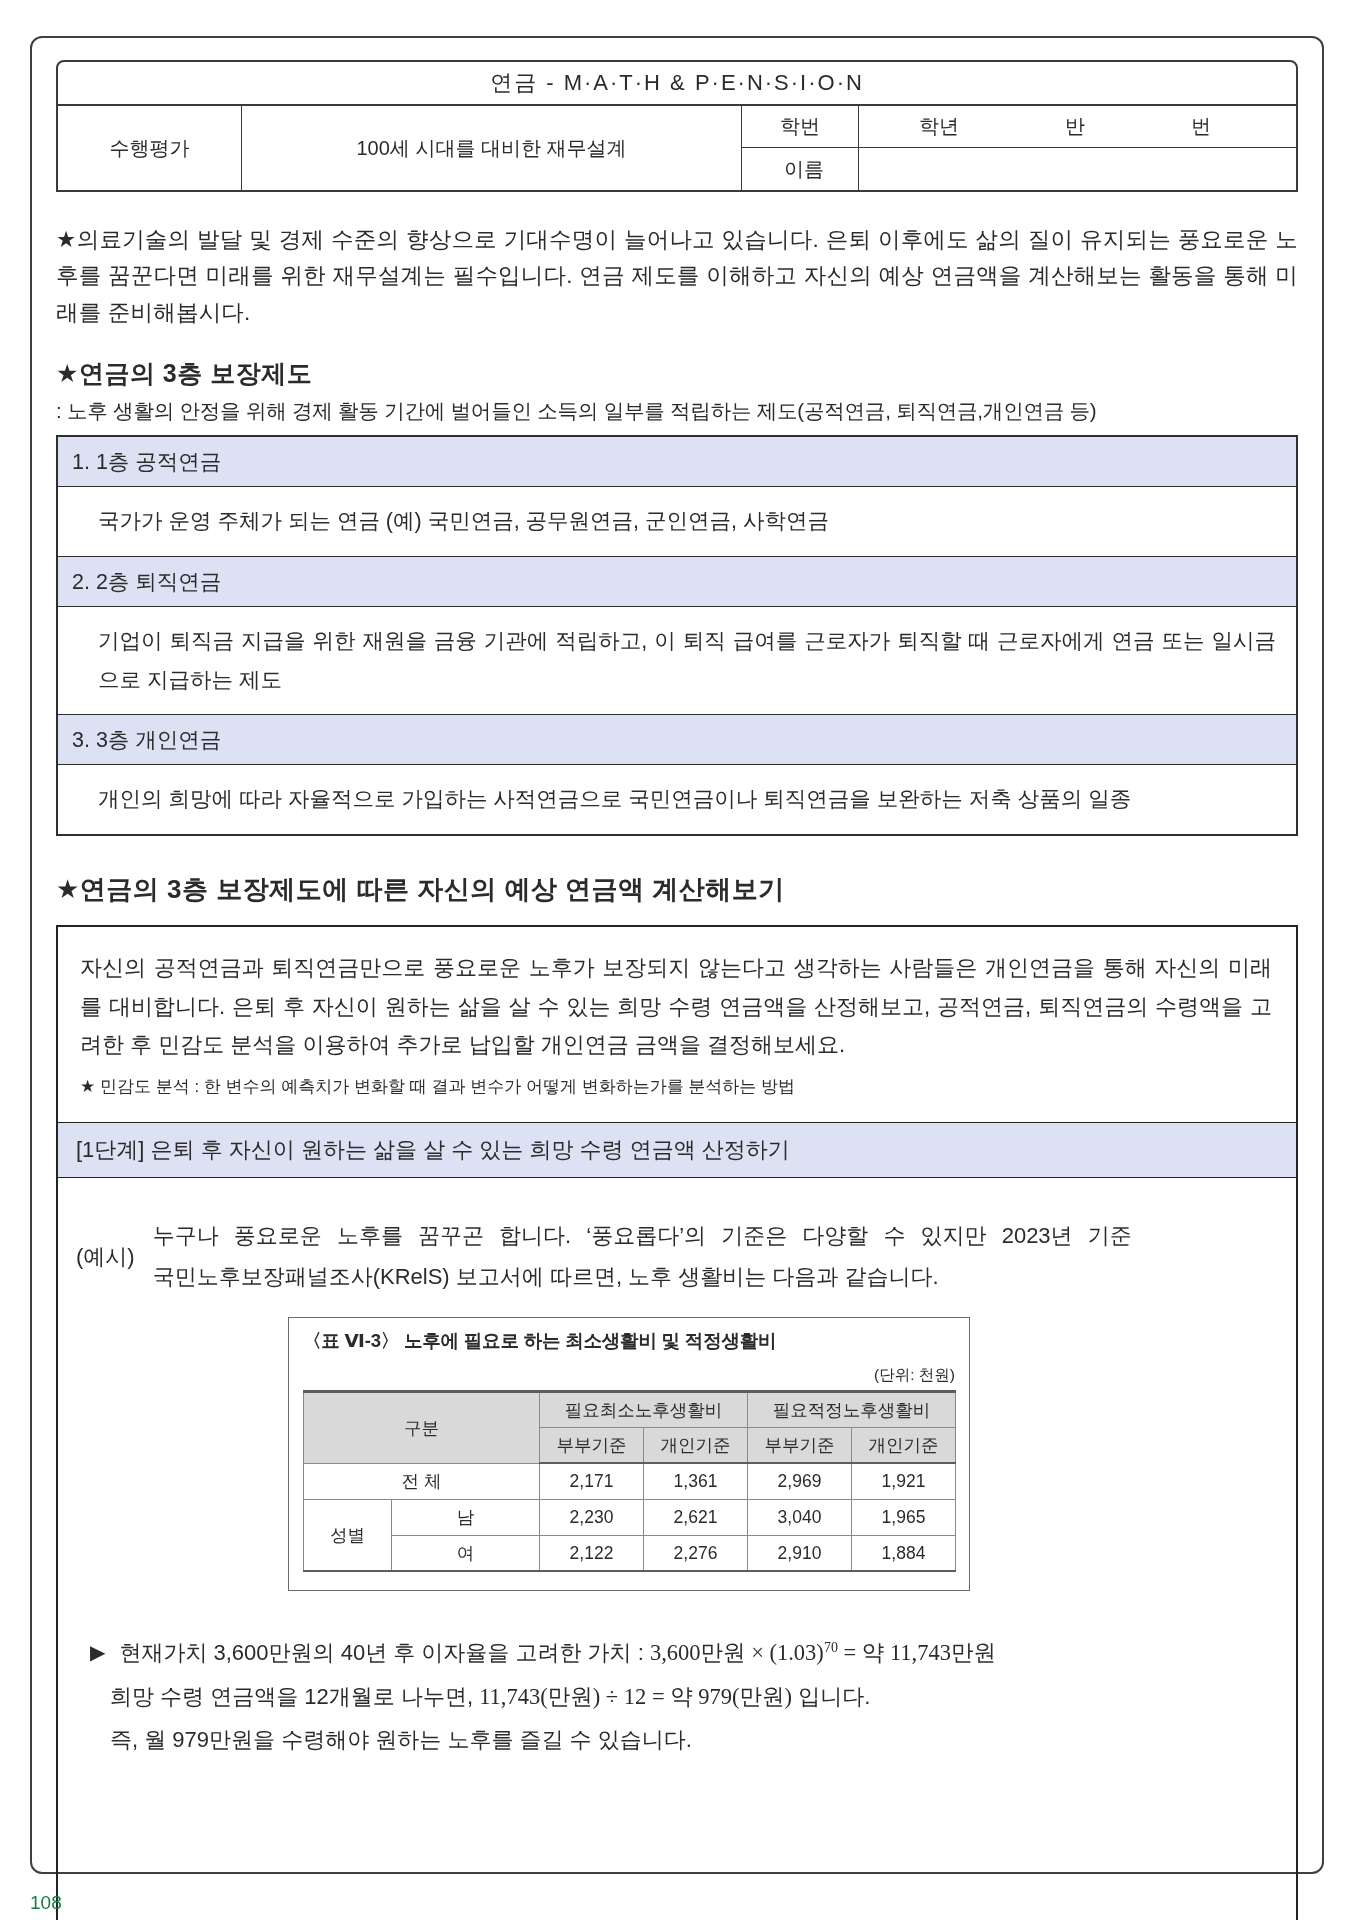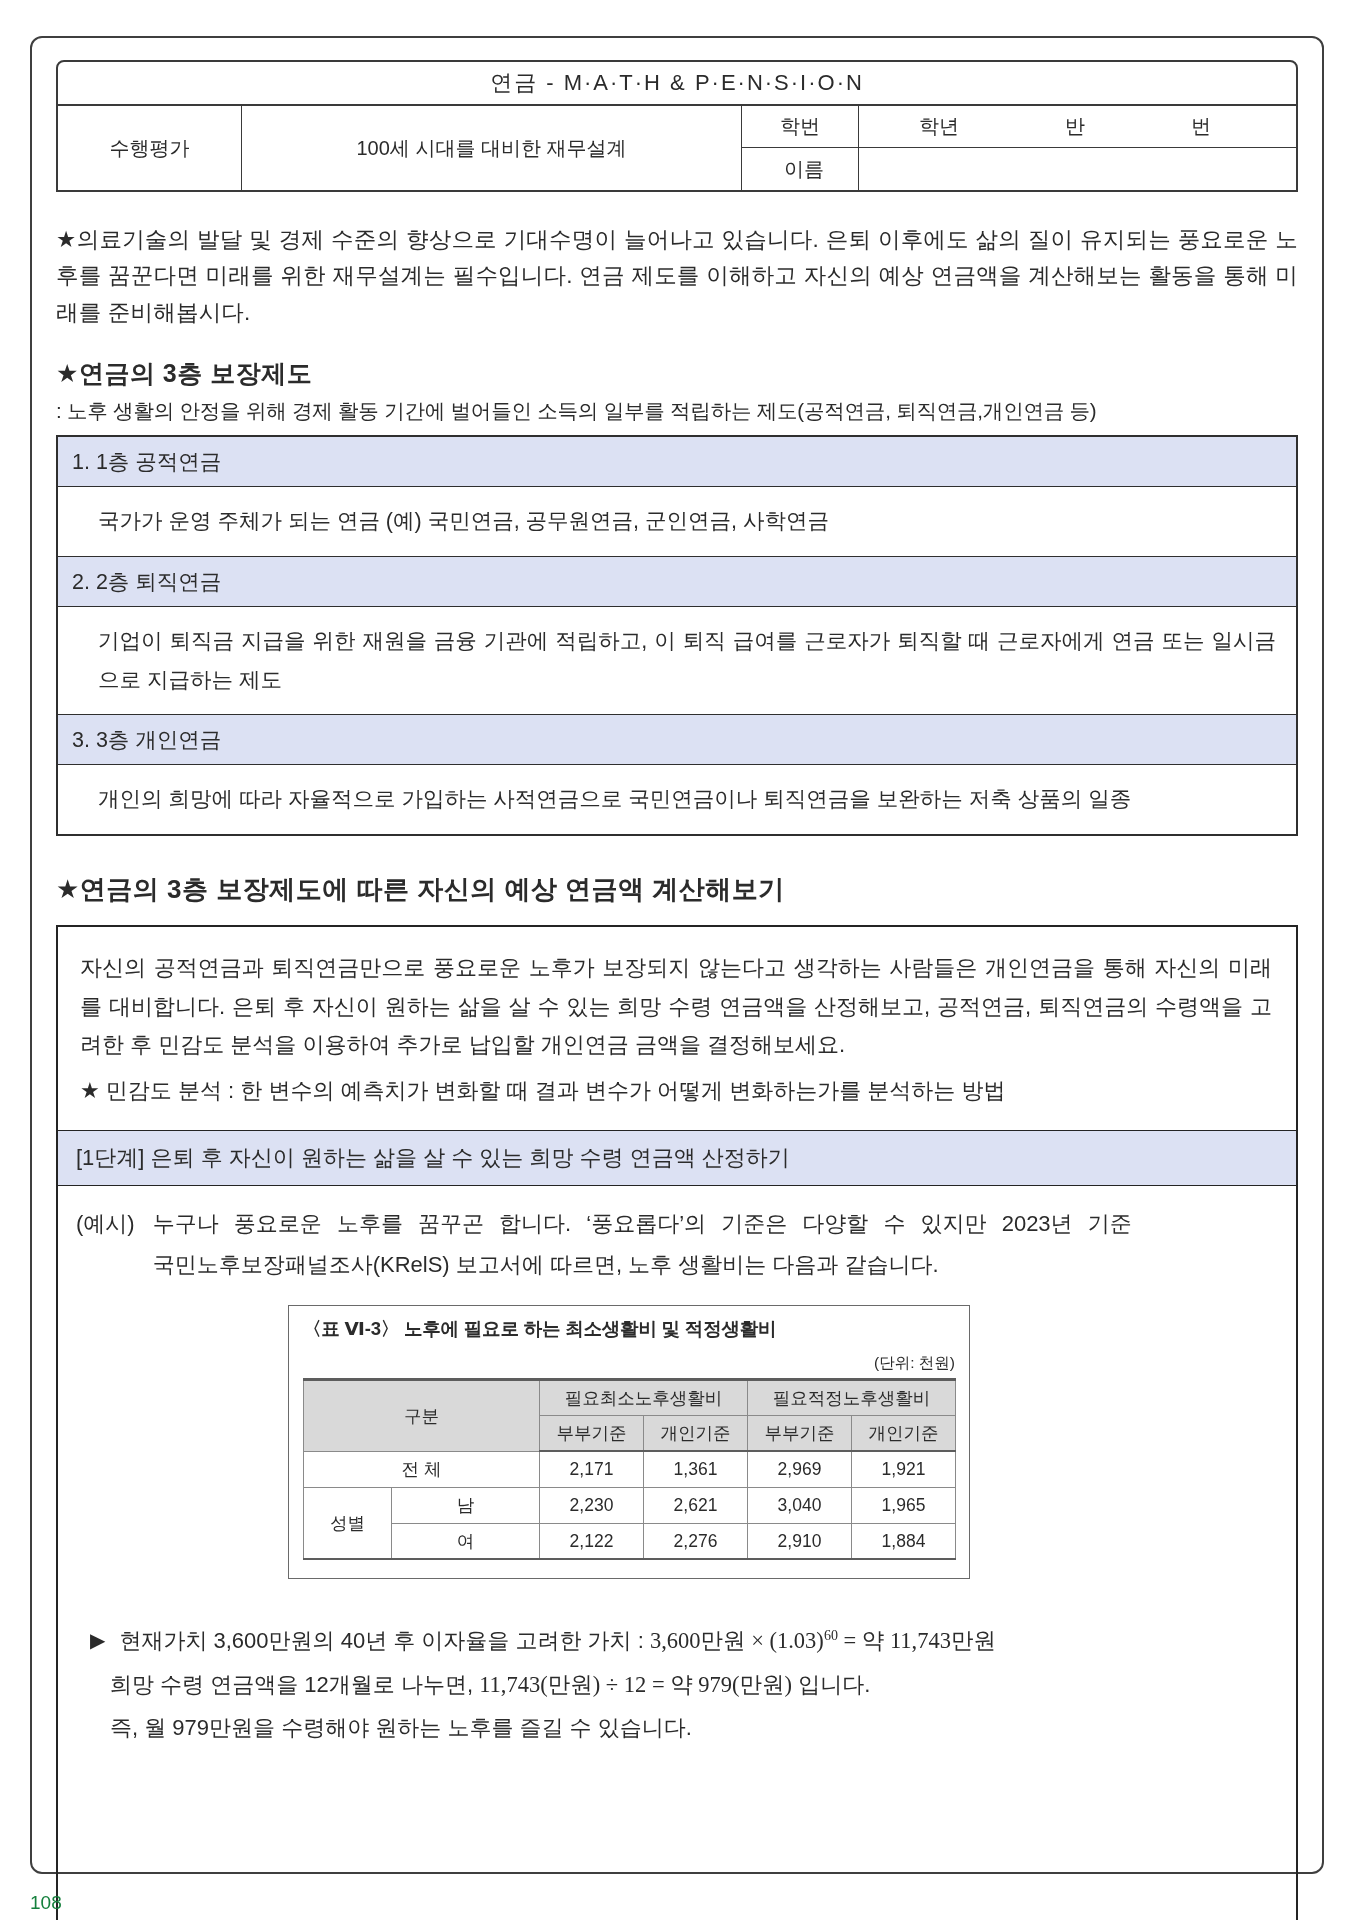--- a/index.html
+++ b/index.html
@@ -41,26 +41,26 @@
     border-bottom:1.5px solid #2f2f2f;
   }
   .tier-desc { background:#fff; font-size:21.5px; line-height:1.8; padding:15px 20px 15px 40px;
     border-bottom:1.5px solid #2f2f2f; text-align:justify; }
   .tier-table .last { border-bottom:none; }
 
   
   .sec2-head { margin-top:36px; font-size:26px; font-weight:bold; letter-spacing:0.5px; }
   .big-box { margin-top:18px; border:2.5px solid #242424; min-height:1118px; }
   .box-intro { padding:22px 24px 6px 22px; font-size:22px; line-height:1.75; text-align:justify; }
-  .sens-note { padding:2px 24px 14px 22px; font-size:22px; line-height:1.6; }
+  .sens-note { padding:2px 24px 14px 22px; font-size:17px; line-height:1.6; }
   .step-bar {
     margin-top:8px; background:#dce1f3; border-top:1.5px solid #242424; border-bottom:1.5px solid #242424;
     font-size:22px; padding:12px 18px;
   }
-  .example { margin-top:18px; padding:0 26px 0 18px; display:flex; font-size:22px; line-height:1.8; }
+  .example { margin-top:38px; padding:0 26px 0 18px; display:flex; font-size:22px; line-height:1.8;align-items:center; }
   .example-label { white-space:nowrap; margin-right:18px; }
   .example-line1 { word-spacing:9px; }
   .example-line2 { margin-top:2px; }
 
   
   .stats-wrap { margin:20px 0 10px 230px; width:682px; border:1.5px solid #6a6a6a; padding:10px 14px 18px 14px; background:#fff; }
   .stats-caption { font-size:18.5px; font-weight:bold; letter-spacing:-0.2px; }
   .stats-unit { text-align:right; font-size:15.5px; margin:12px 0 4px 0; }
   table.stats { width:100%; border-collapse:collapse; font-size:17.5px; table-layout:fixed;
     border-top:3px solid #5d5d5d; border-bottom:2.5px solid #5d5d5d; }
@@ -184,21 +184,21 @@
             </tr>
           </tbody>
         </table>
       </div>
 
 
       <div class="result">
         <div class="result-line1">
           <span class="result-marker">▶</span>
           <span>
-            <span>현재가치 3,600만원의 40년 후 이자율을 고려한 가치 : </span><span class="math"><span>3,600만원 × (1.03)</span><sup>60</sup><span> = 약 11,743만원</span></span>
+            <span>현재가치 3,600만원의 40년 후 이자율을 고려한 가치 : </span><span class="math"><span>3,600만원 × (1.03)</span><sup>70</sup><span> = 약 11,743만원</span></span>
           </span>
         </div>
         <div class="result-indent">
           <span>희망 수령 연금액을 12개월로 나누면, </span><span class="math">11,743(만원) ÷ 12 = 약 979(만원)</span><span> 입니다.</span>
         </div>
         <div class="result-indent">즉, 월 979만원을 수령해야 원하는 노후를 즐길 수 있습니다.</div>
       </div>
     </div>
 
   </div>

